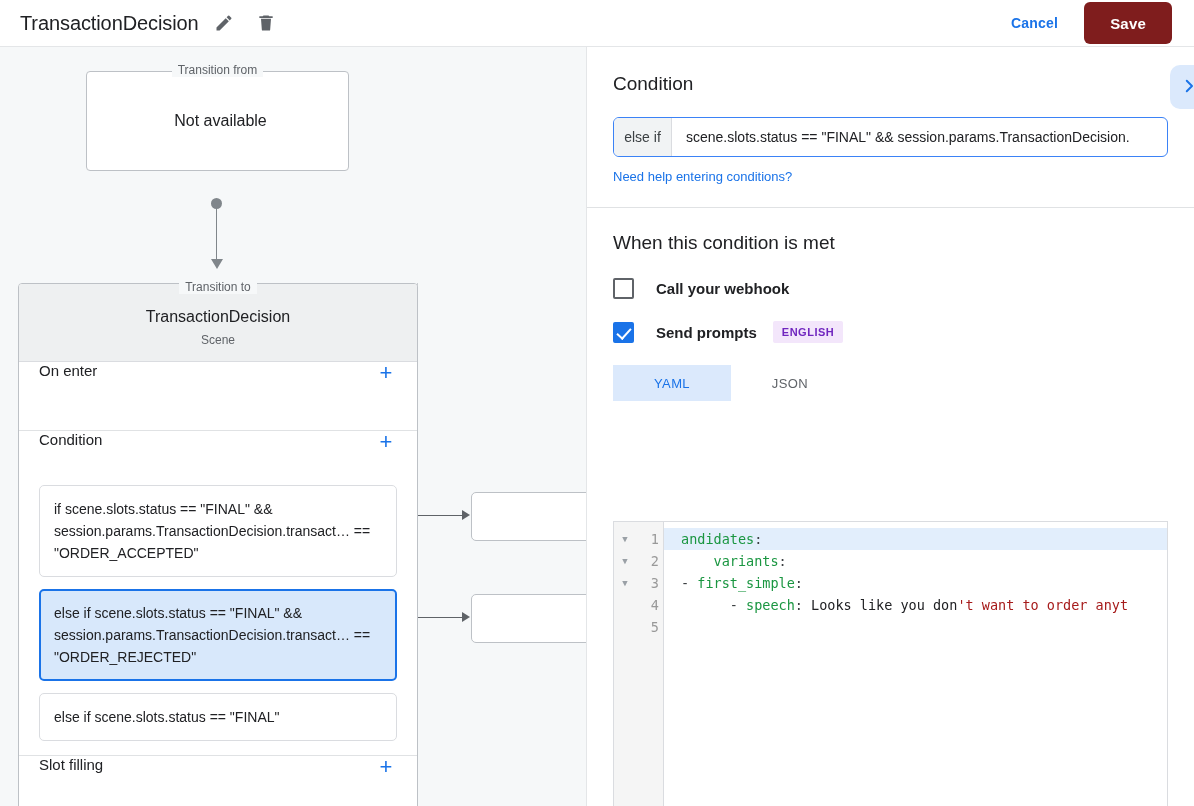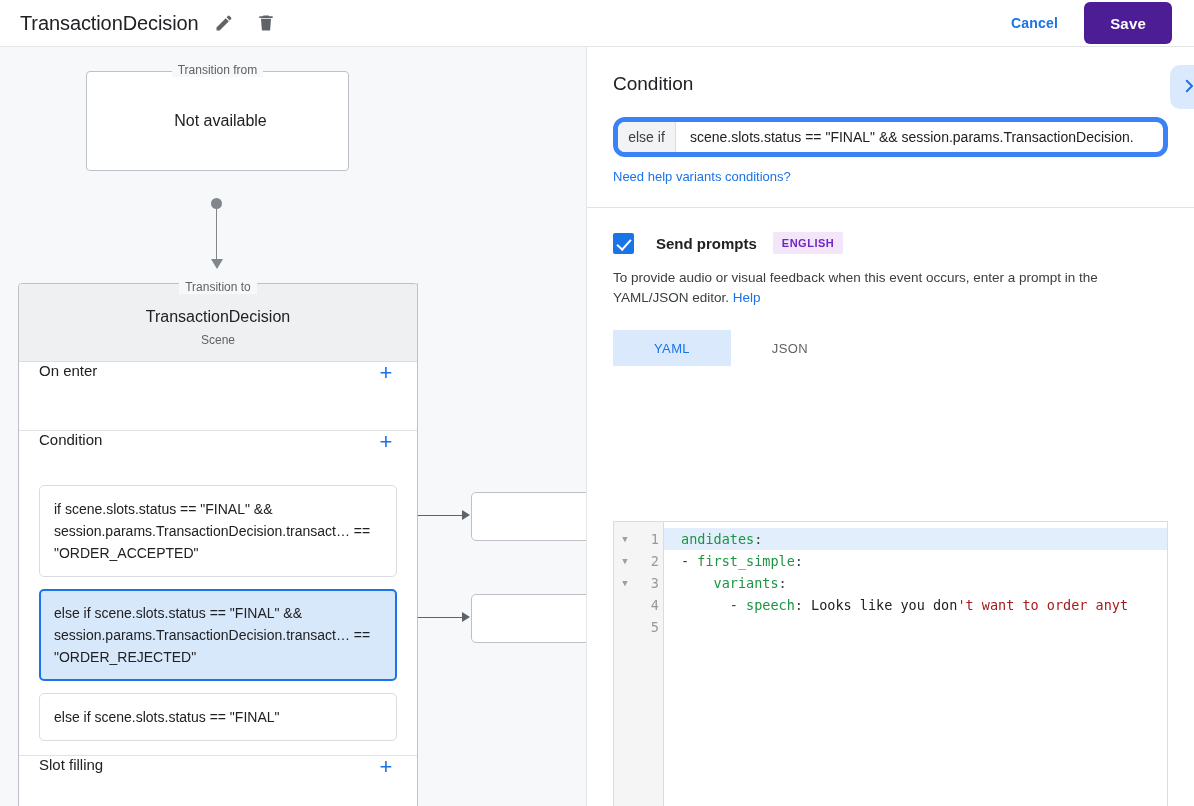--- a/index.html
+++ b/index.html
@@ -49,21 +49,21 @@
     padding: 9px 14px;
     border-radius: 4px;
     cursor: pointer;
     letter-spacing: .2px;
   }
   #save-button {
     margin-left: 12px; margin-right: 22px;
     font-size: 15px;
     font-weight: bold;
     color: #ffffff;
-    background: #4c1d95;
+    background: #7f1d1d;
     border: none;
     padding: 0 26px;
     height: 42px;
     border-radius: 6px;
     cursor: pointer;
     letter-spacing: .2px;
   }
 
   
   #canvas {
@@ -268,22 +268,22 @@
     right: -14px; top: 18px;
     width: 38px; height: 44px;
     background: #dbe9fc;
     border: none;
     border-radius: 10px;
     display: flex; align-items: center; justify-content: center;
     cursor: pointer;
   }
   #condition-input-row {
     display: flex;
-    border: 5px solid #3b82f6;
-    border-radius: 12px;
+    border: 1px solid #3b82f6;
+    border-radius: 6px;
     height: 40px;
     overflow: hidden;
     background: #ffffff;
   }
   #condition-prefix {
     background: #f1f3f4;
     border-right: 1px solid #dadce0;
     display: flex; align-items: center; justify-content: center;
     width: 58px;
     font-size: 14px;
@@ -555,33 +555,37 @@
           <polyline points="9 5 16 12 9 19"></polyline>
         </svg>
       </span>
     </button>
 
     <div id="condition-input-row">
       <div id="condition-prefix">else if</div>
       <input id="condition-value" type="text" value="scene.slots.status == &quot;FINAL&quot; &amp;&amp; session.params.TransactionDecision." style="">
     </div>
 
-    <a id="condition-help-link">Need help variants conditions?</a>
+    <a id="condition-help-link">Need help entering conditions?</a>
   </div>
 
   <div id="panel-section-met">
-
+    <h2 id="met-title">When this condition is met</h2>
+
+    <div class="check-row">
+      <div class="checkbox" id="webhook-checkbox"></div>
+      <div class="check-label">Call your webhook</div>
+    </div>
 
     <div class="check-row">
       <div class="checkbox checked" id="prompts-checkbox"></div>
       <div class="check-label">Send prompts</div>
       <div id="language-badge">ENGLISH</div>
     </div>
 
-    <p id="prompts-help-text"><span>To provide audio or visual feedback when this event occurs, enter a prompt in the YAML/JSON editor. </span><a>Help</a></p>
 
     <div id="editor-tabs">
         <button class="editor-tab active">YAML</button>
         <button class="editor-tab">JSON</button>
       </div>
   </div>
 
   <div id="code-editor">
     <div id="fold-gutter">
         <div class="fold-arrow">▼</div>
@@ -592,20 +596,20 @@
       </div>
     <div id="line-gutter">
         <div>1</div>
         <div>2</div>
         <div>3</div>
         <div>4</div>
         <div>5</div>
       </div>
     <div id="code-area">
         <div class="code-line highlight"><span class="tok-key">andidates</span><span class="tok-punct">:</span></div>
+        <div class="code-line"><span class="tok-plain">    </span><span class="tok-key">variants</span><span class="tok-punct">:</span></div>
         <div class="code-line"><span class="tok-dash">- </span><span class="tok-key">first_simple</span><span class="tok-punct">:</span></div>
-        <div class="code-line"><span class="tok-plain">    </span><span class="tok-key">variants</span><span class="tok-punct">:</span></div>
         <div class="code-line"><span class="tok-dash">      - </span><span class="tok-key">speech</span><span class="tok-punct">: </span><span class="tok-plain">Looks like you don</span><span class="tok-str">'t want to order anyt</span></div>
         <div class="code-line">&nbsp;</div>
       </div>
   </div>
 
 </div>
 
 </body></html>

